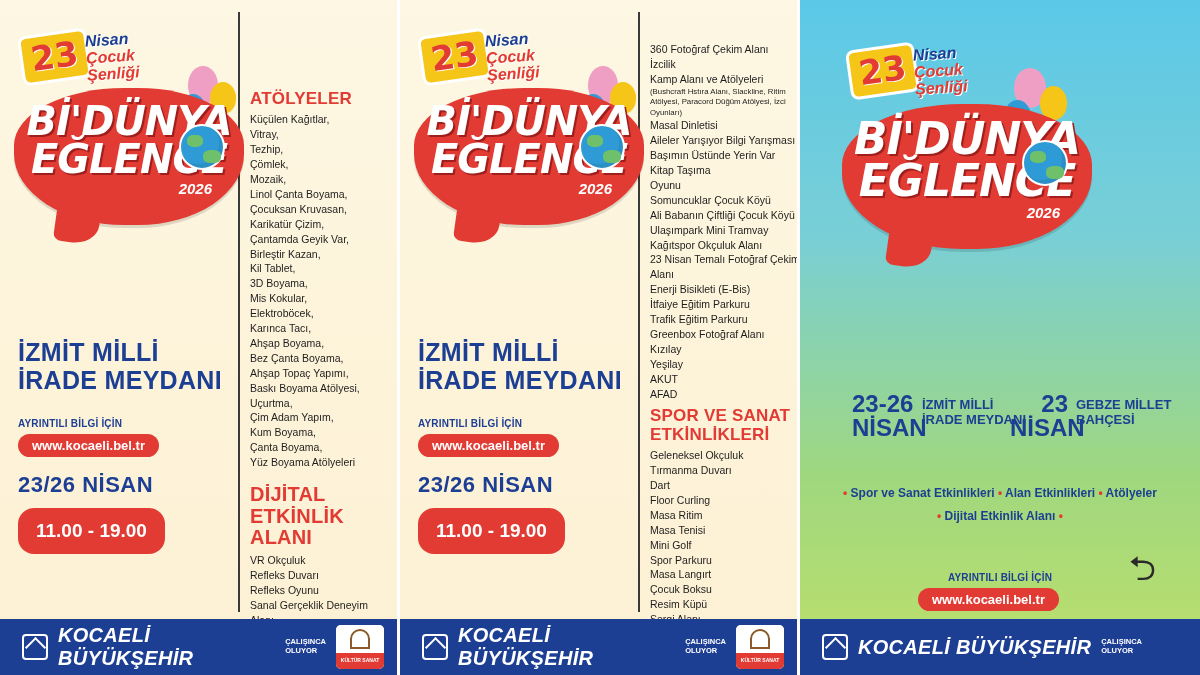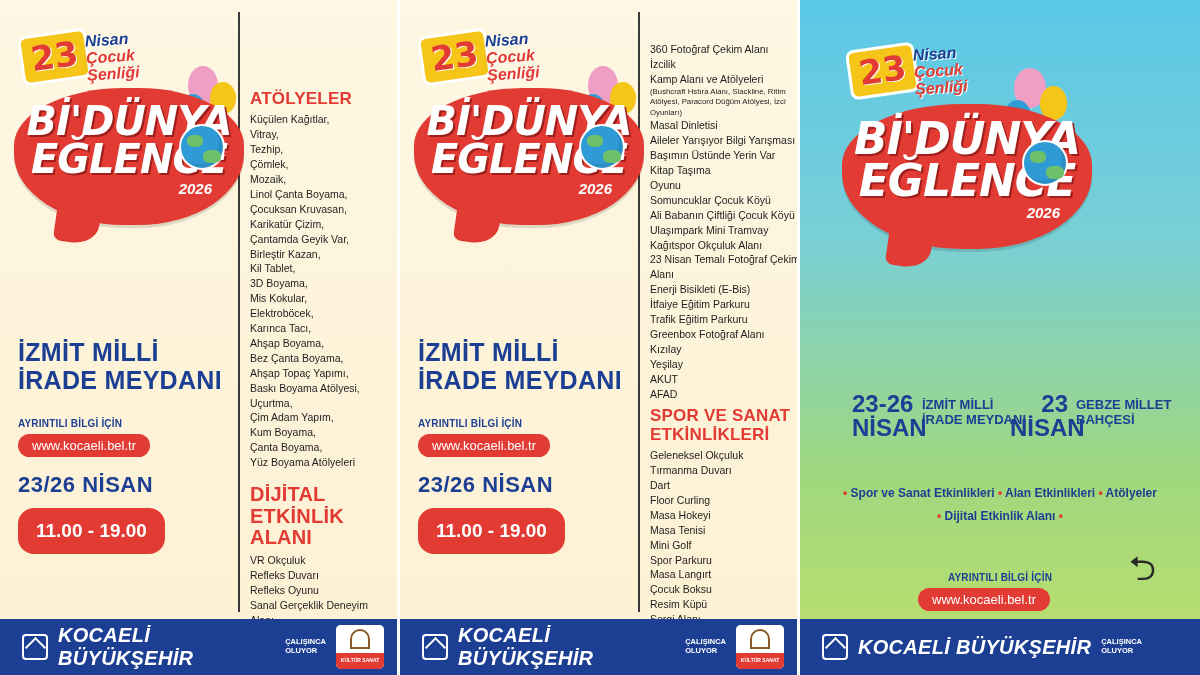--- a/index.html
+++ b/index.html
@@ -83,21 +83,21 @@
 
   
   .venue {
     position:absolute; color:#1c3f94; font-weight:bold; font-size:25px;
     line-height:1.12; letter-spacing:.3px;
   }
   .ayrintili {
     position:absolute; color:#1c3f94; font-weight:bold; font-size:10px; letter-spacing:.2px;
   }
   .weburl {
-    position:absolute; background:#e23b34; color:#fff; font-weight:normal; font-size:13px;
+    position:absolute; background:#e23b34; color:#fff; font-weight:bold; font-size:13px;
     border-radius:14px; padding:4px 14px;
   }
   .dates {
     position:absolute; color:#1c3f94; font-weight:bold; font-size:22px; letter-spacing:.5px;
   }
   .hours {
     position:absolute; background:#e23b34; color:#fff; font-weight:bold; font-size:19px;
     border-radius:16px; padding:12px 18px;
   }
 
@@ -307,21 +307,21 @@
       <div class="list-item">AFAD</div>
 
       <div class="list-head" style="margin-top:6px;">
         <span>SPOR VE SANAT</span><br>
         <span>ETKİNLİKLERİ</span>
       </div>
       <div class="list-item">Geleneksel Okçuluk</div>
       <div class="list-item">Tırmanma Duvarı</div>
       <div class="list-item">Dart</div>
       <div class="list-item">Floor Curling</div>
-      <div class="list-item">Masa Hokeyi</div>
+      <div class="list-item">Masa Ritim</div>
       <div class="list-item">Masa Tenisi</div>
       <div class="list-item">Mini Golf</div>
       <div class="list-item">Spor Parkuru</div>
       <div class="list-item">Masa Langırt</div>
       <div class="list-item">Çocuk Boksu</div>
       <div class="list-item">Resim Küpü</div>
       <div class="list-item">Sergi Alanı</div>
     </div>
 
     <div class="footer">

